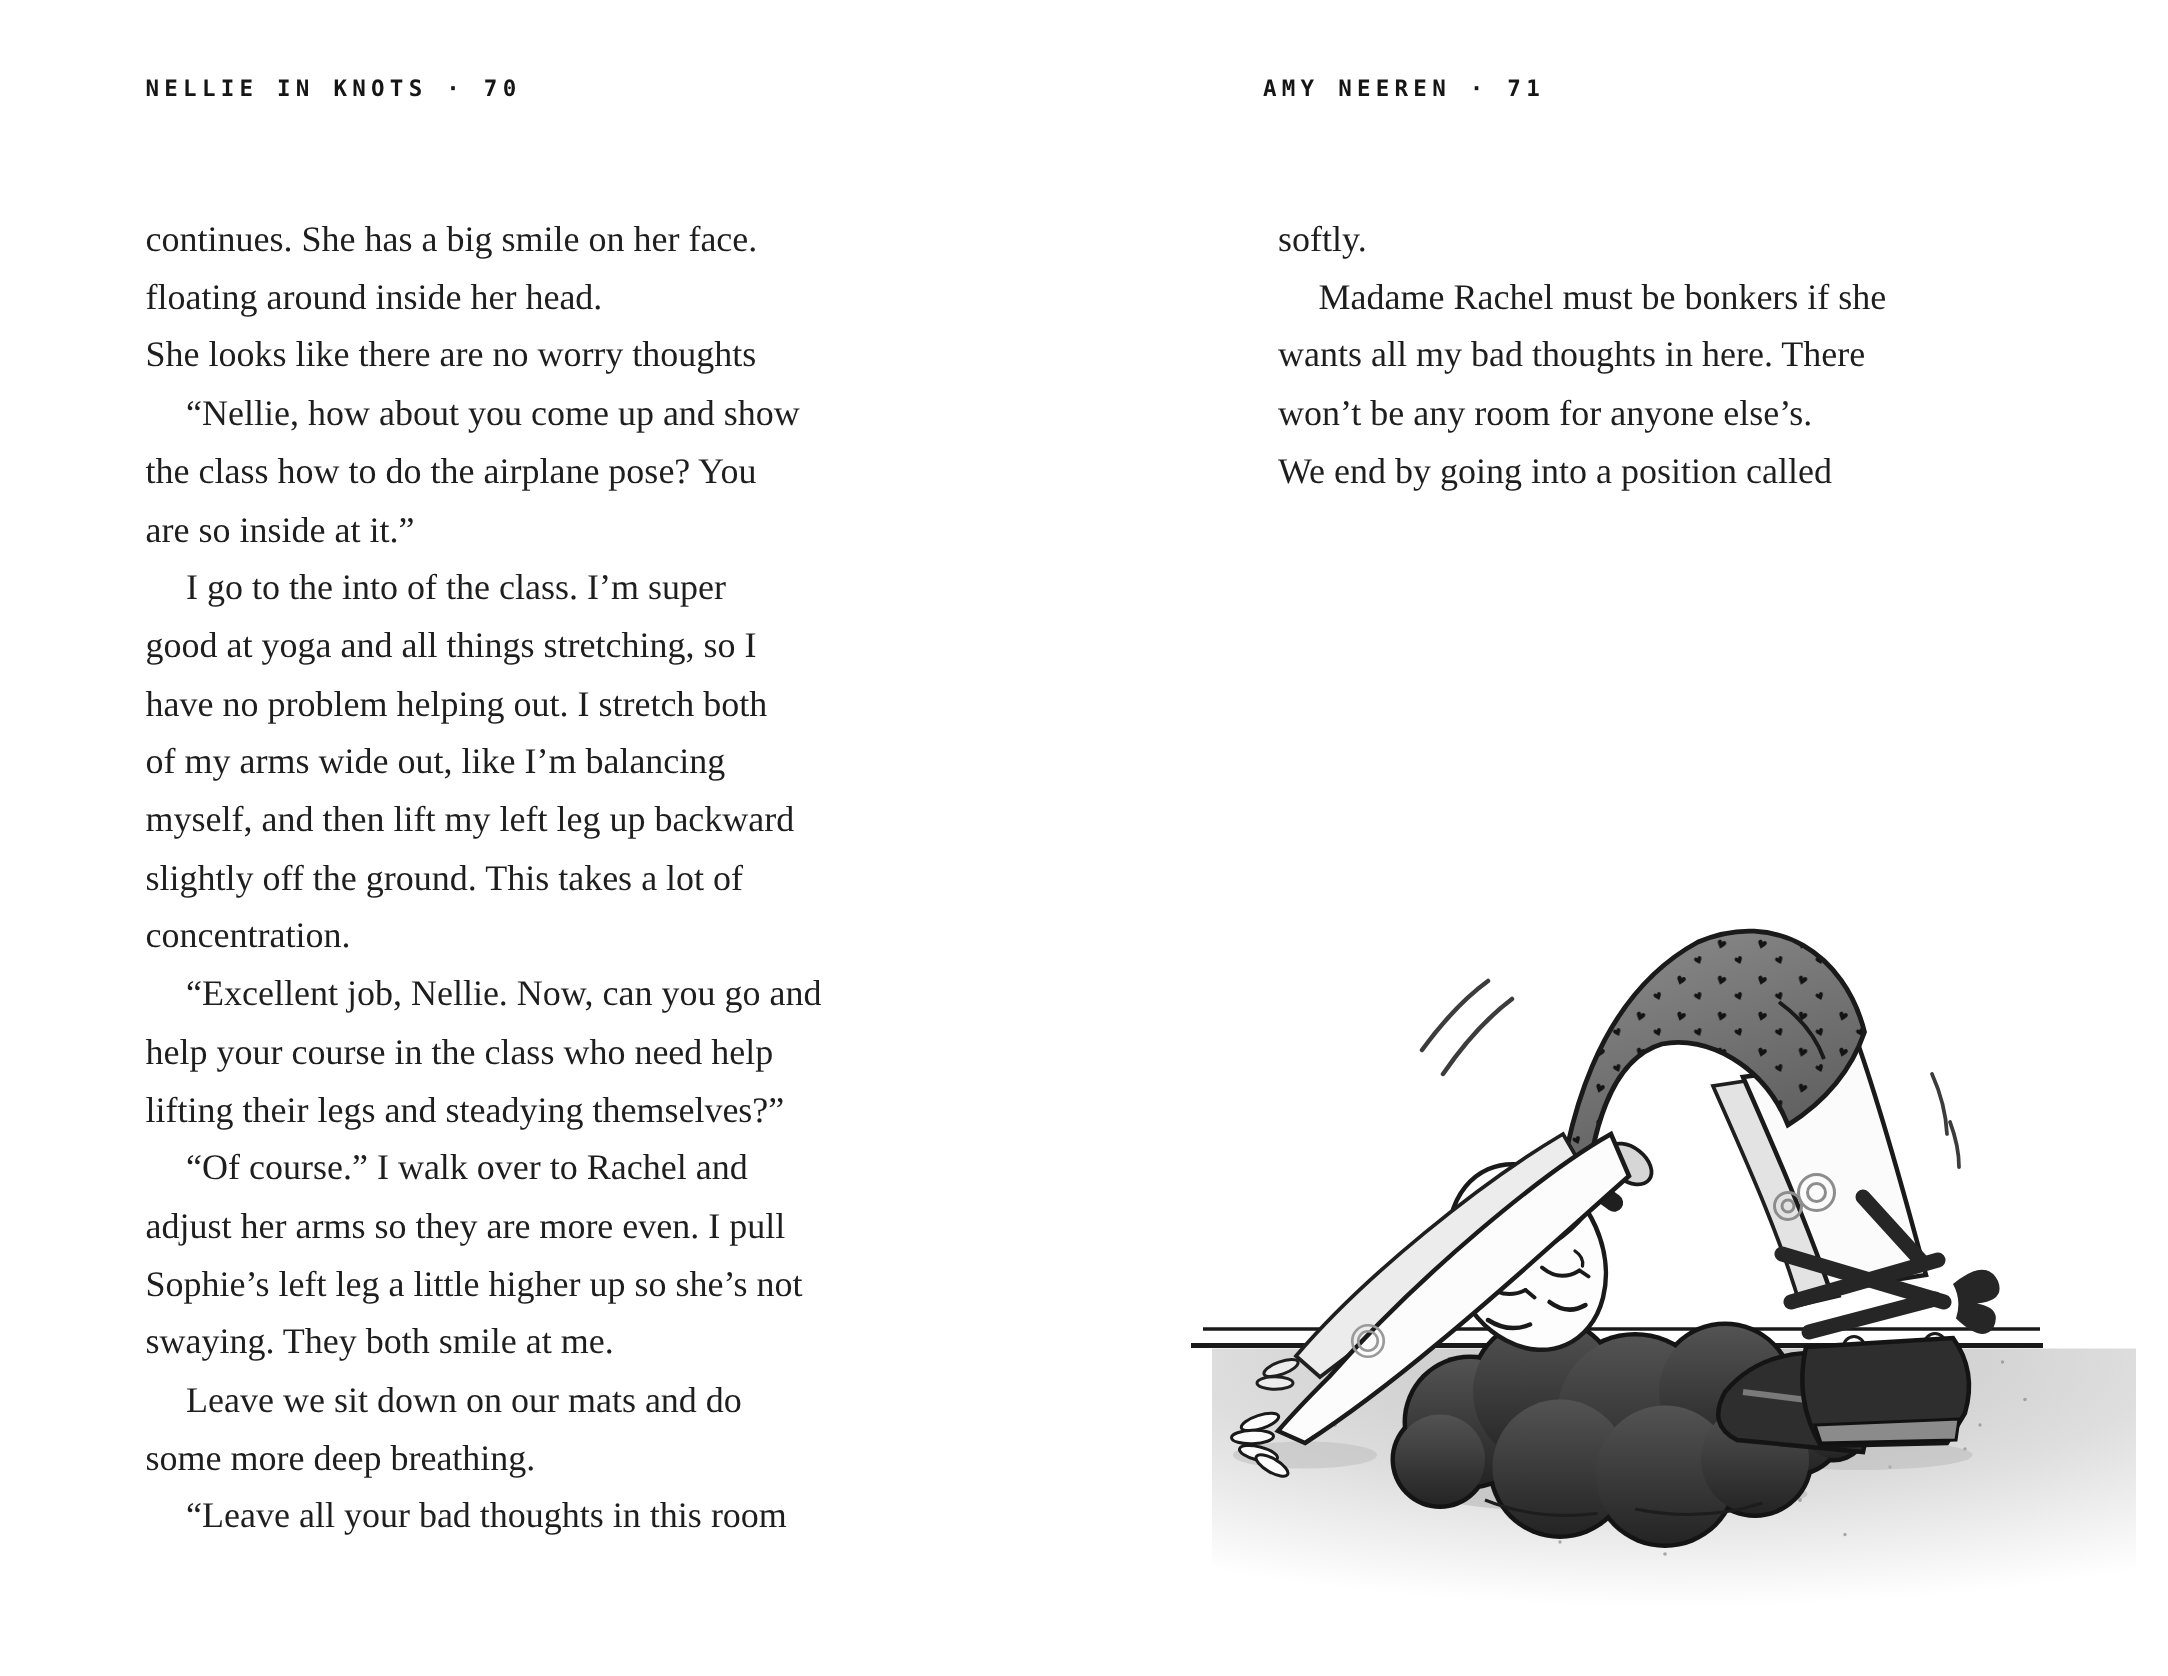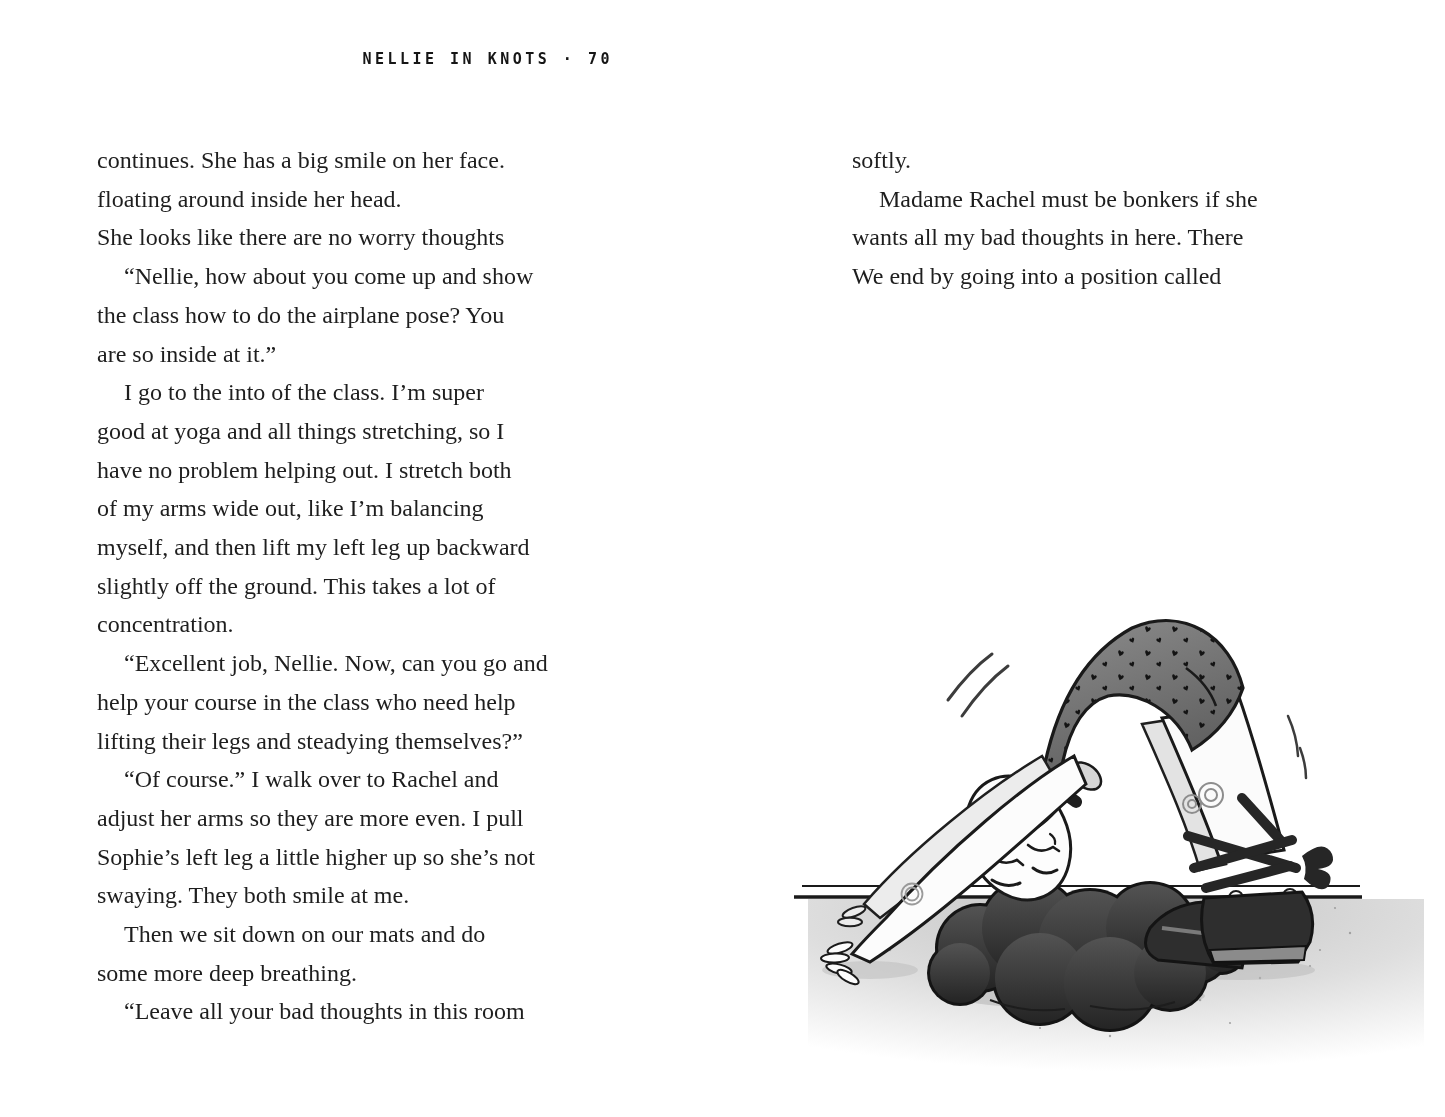--- a/index.html
+++ b/index.html
@@ -2,21 +2,21 @@
 <html><head>
 <meta charset="utf-8">
 <style>
   html,body{margin:0;padding:0;background:#ffffff;}
   body{width:1445px;height:1117px;overflow:hidden;}
   .spread{position:relative;width:1445px;height:1117px;background:#ffffff;font-family:"Liberation Serif", serif;}
   .running-head{
     position:absolute;top:50px;height:22px;
     font-family:"DejaVu Sans Mono", monospace;
     font-size:15px;letter-spacing:3.5px;color:#161616;
-    text-align:right;white-space:nowrap;font-weight:bold;
+    text-align:left;white-space:nowrap;font-weight:bold;
   }
   #head-left{left:97px;width:516px;}
   #head-right{left:842px;width:506px;}
   .text-col{
     position:absolute;top:141px;
     font-size:24px;line-height:38.7px;color:#1e1e1e;
   }
   #left-col{left:97px;width:526px;}
   #right-col{left:852px;width:506px;}
   .line{white-space:nowrap;}
@@ -24,20 +24,21 @@
   .illo{position:absolute;left:790px;top:598px;width:652px;height:492px;}
   .illo svg{display:block;width:652px;height:492px;}
 </style>
 </head>
 <body>
 
 <div class="spread">
 
   <div class="running-head" id="head-left">NELLIE IN KNOTS · 70</div>
 
+  <div class="running-head" id="head-right">AMY NEEREN · 71</div>
 
   <div class="text-col" id="left-col">
       <div class="para">
         <div class="line">continues. She has a big smile on her face.</div>
         <div class="line">floating around inside her head.</div>
         <div class="line">She looks like there are no worry thoughts</div>
       </div>
       <div class="para indent">
         <div class="line">“Nellie, how about you come up and show</div>
         <div class="line">the class how to do the airplane pose? You</div>
@@ -57,35 +58,36 @@
         <div class="line">help your course in the class who need help</div>
         <div class="line">lifting their legs and steadying themselves?”</div>
       </div>
       <div class="para indent">
         <div class="line">“Of course.” I walk over to Rachel and</div>
         <div class="line">adjust her arms so they are more even. I pull</div>
         <div class="line">Sophie’s left leg a little higher up so she’s not</div>
         <div class="line">swaying. They both smile at me.</div>
       </div>
       <div class="para indent">
-        <div class="line">Then we sit down on our mats and do</div>
+        <div class="line">Leave we sit down on our mats and do</div>
         <div class="line">some more deep breathing.</div>
       </div>
       <div class="para indent">
         <div class="line">“Leave all your bad thoughts in this room</div>
       </div>
     </div>
 
   <div class="text-col" id="right-col">
       <div class="para">
         <div class="line">softly.</div>
       </div>
       <div class="para indent">
         <div class="line">Madame Rachel must be bonkers if she</div>
         <div class="line">wants all my bad thoughts in here. There</div>
+        <div class="line">won’t be any room for anyone else’s.</div>
         <div class="line">We end by going into a position called</div>
       </div>
     </div>
 
   <div class="illo">
     <svg viewBox="0 0 652 492" xmlns="http://www.w3.org/2000/svg">
       <defs>
         <radialGradient id="floorG" cx="0.5" cy="0.05" r="0.95">
           <stop offset="0" stop-color="#c3c3c3"></stop>
           <stop offset="0.55" stop-color="#dedede"></stop>

